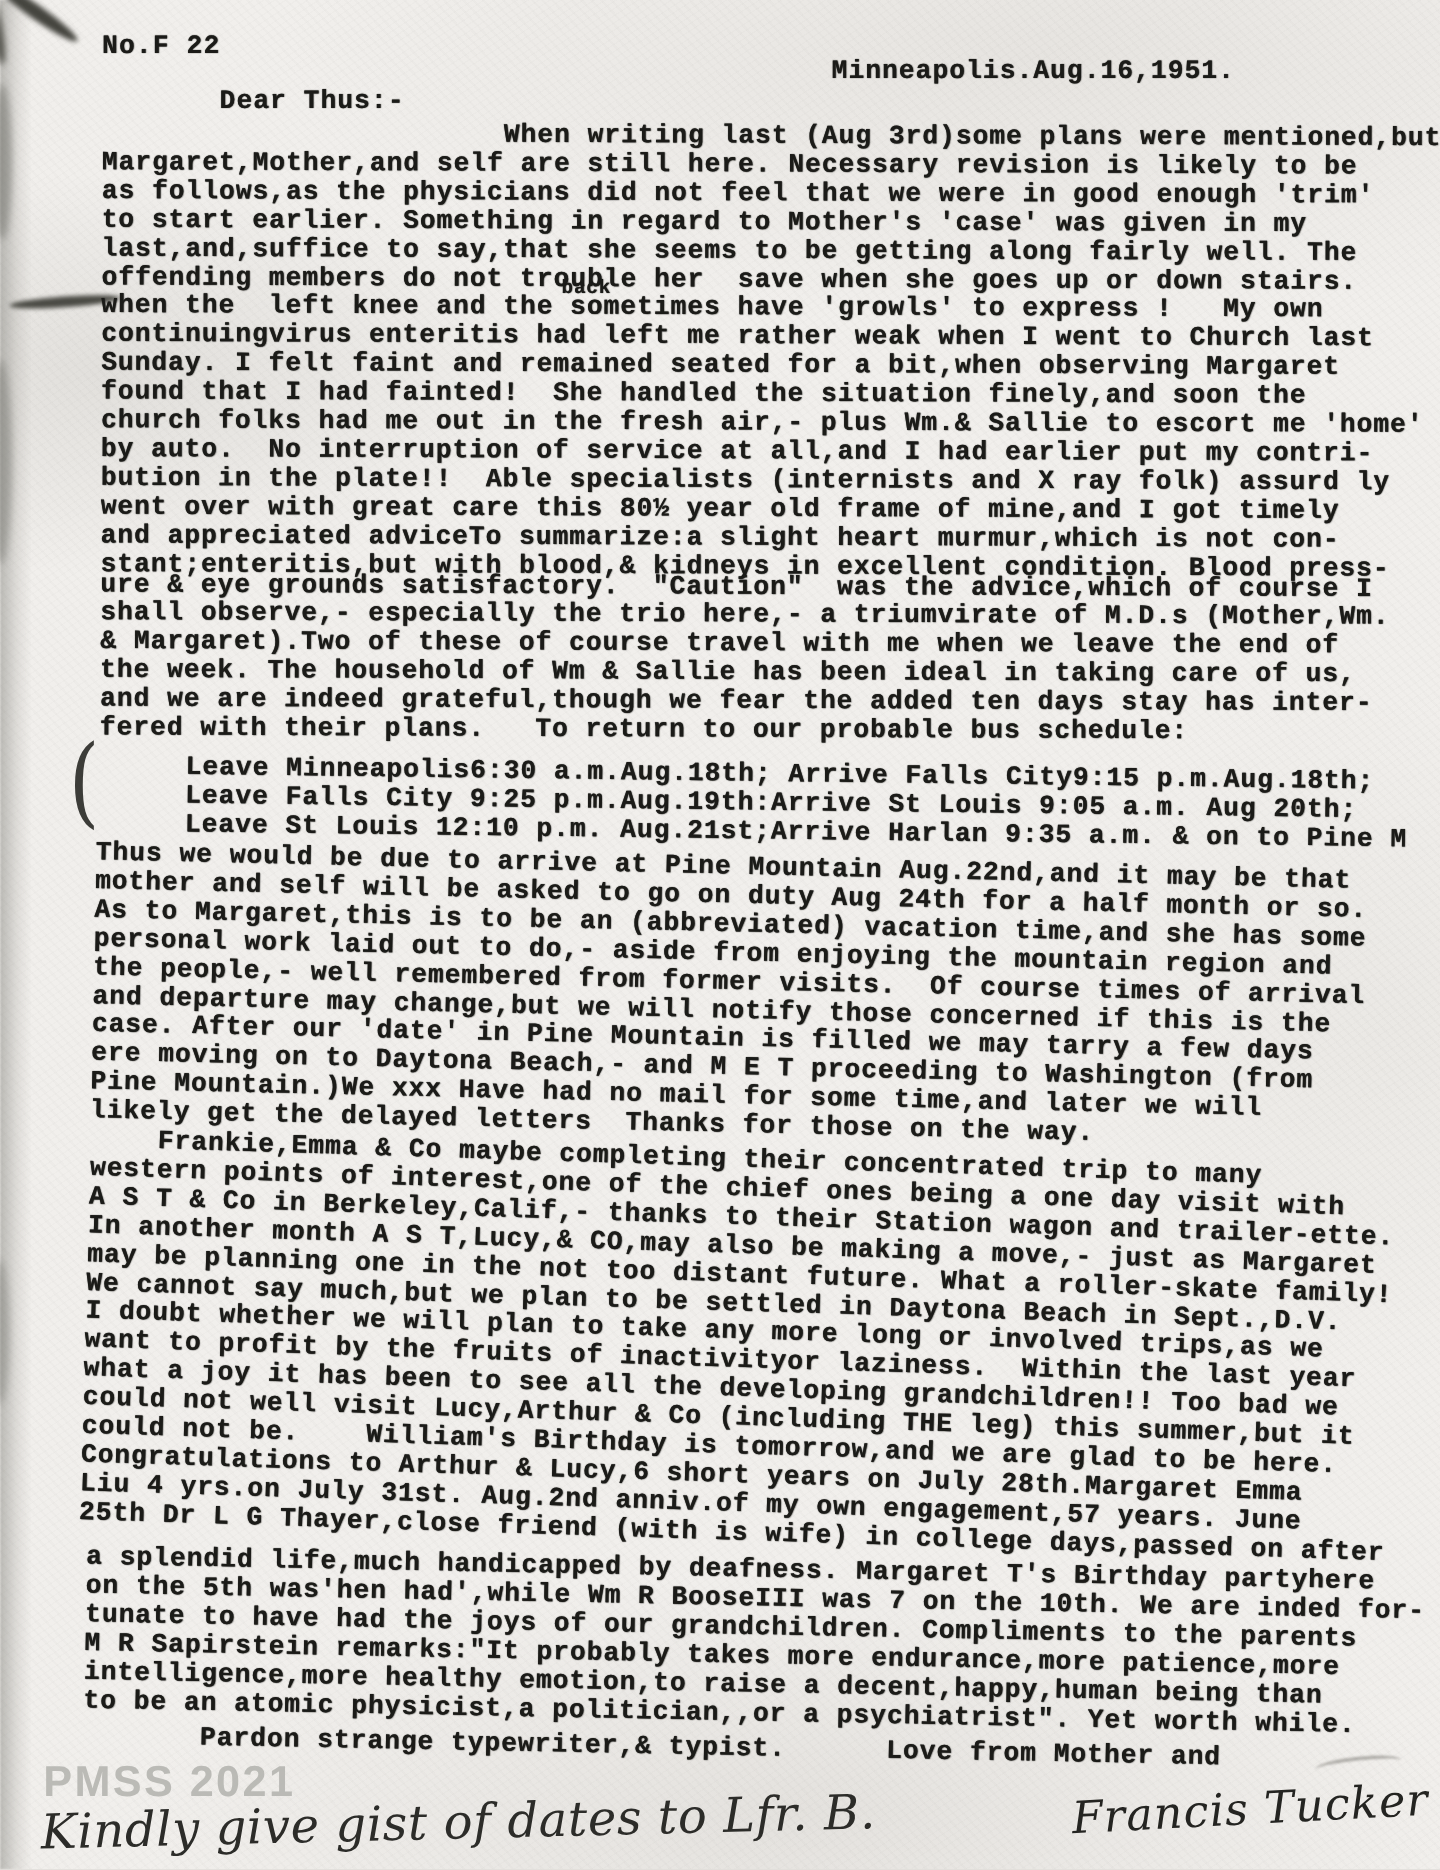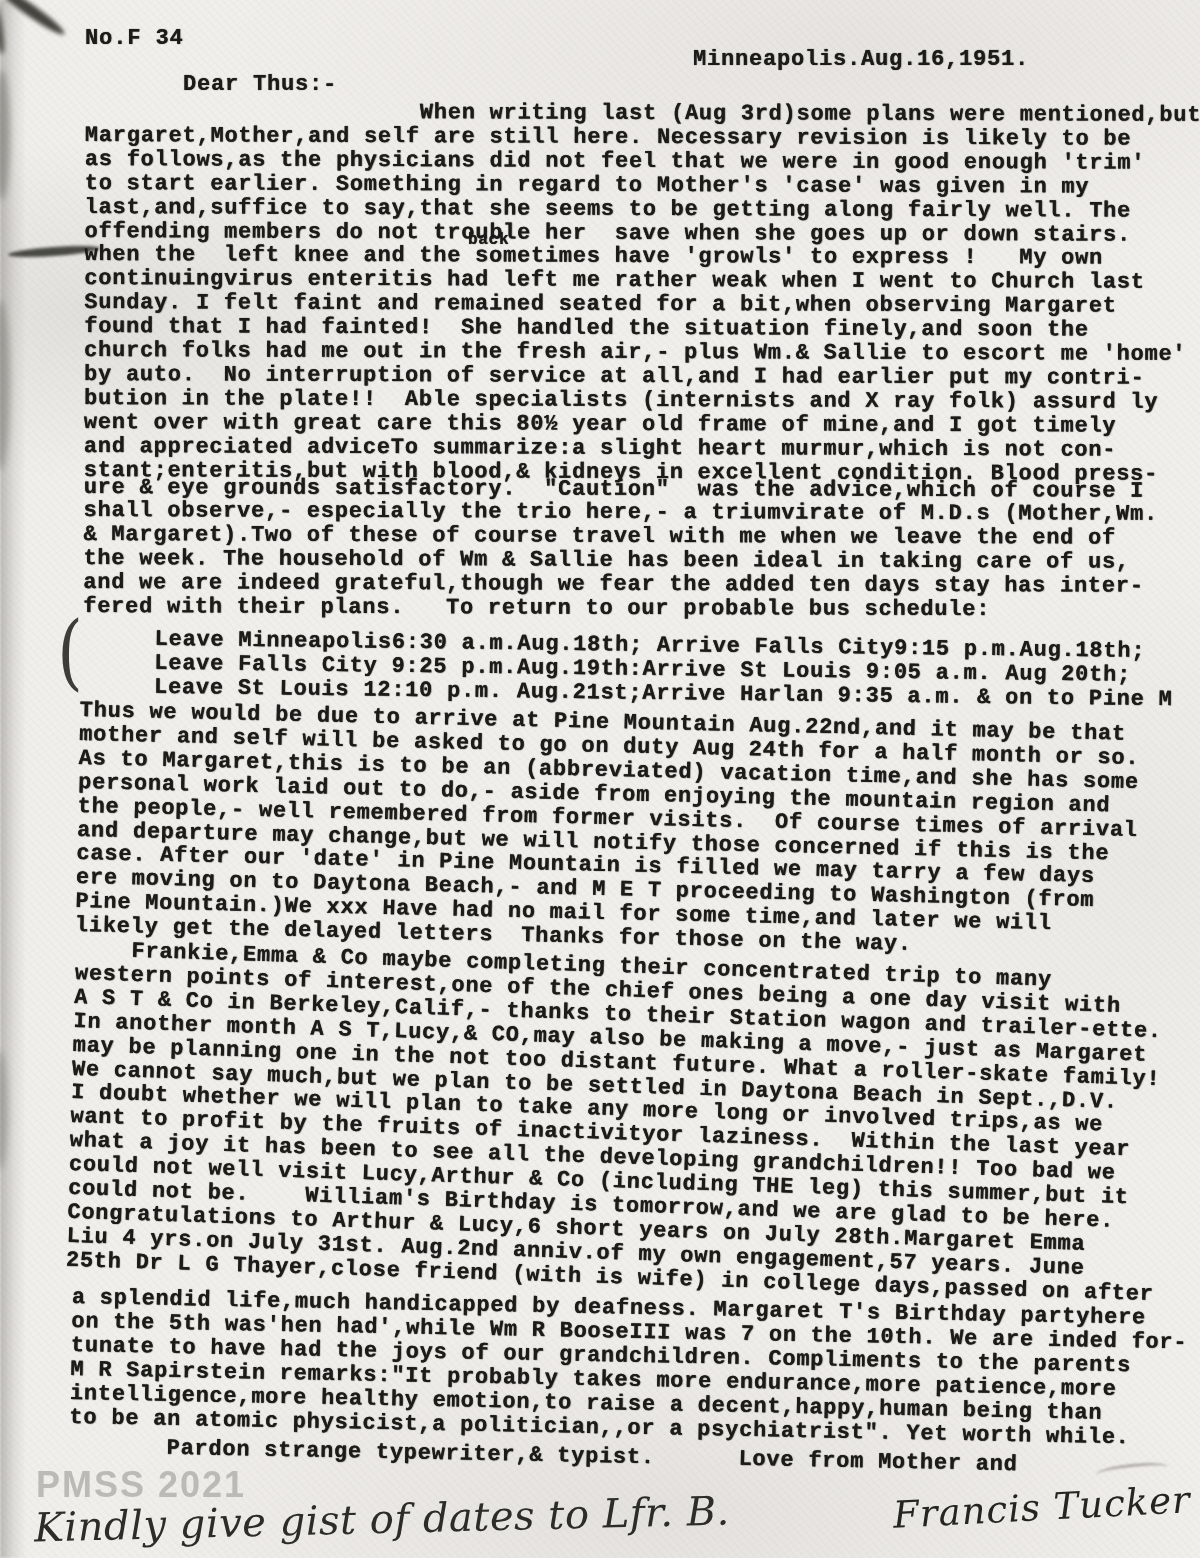--- a/index.html
+++ b/index.html
@@ -80,21 +80,21 @@
   <div id="edge-left"></div>
   <div id="edge-blob-1" class="edge-blob"></div>
   <div id="edge-blob-2" class="edge-blob"></div>
   <div id="edge-blob-3" class="edge-blob"></div>
   <div id="corner-mark-1"></div>
   <div id="corner-mark-2"></div>
   <div id="smudge-dash"></div>
   <div id="paren-mark">(</div>
   <div id="squiggle-right"></div>
 
-  <div id="ref" class="typed">No.F 34</div>
+  <div id="ref" class="typed">No.F 22</div>
   <div id="dateline" class="typed">Minneapolis.Aug.16,1951.</div>
   <div id="salutation" class="typed">Dear Thus:-</div>
 
   <div id="letter-body" class="typed">
       <div class="block block-0">
         <div class="line">                        When writing last (Aug 3rd)some plans were mentioned,but</div>
         <div class="line">Margaret,Mother,and self are still here. Necessary revision is likely to be</div>
         <div class="line">as follows,as the physicians did not feel that we were in good enough 'trim'</div>
         <div class="line">to start earlier. Something in regard to Mother's 'case' was given in my</div>
         <div class="line">last,and,suffice to say,that she seems to be getting along fairly well. The</div>

